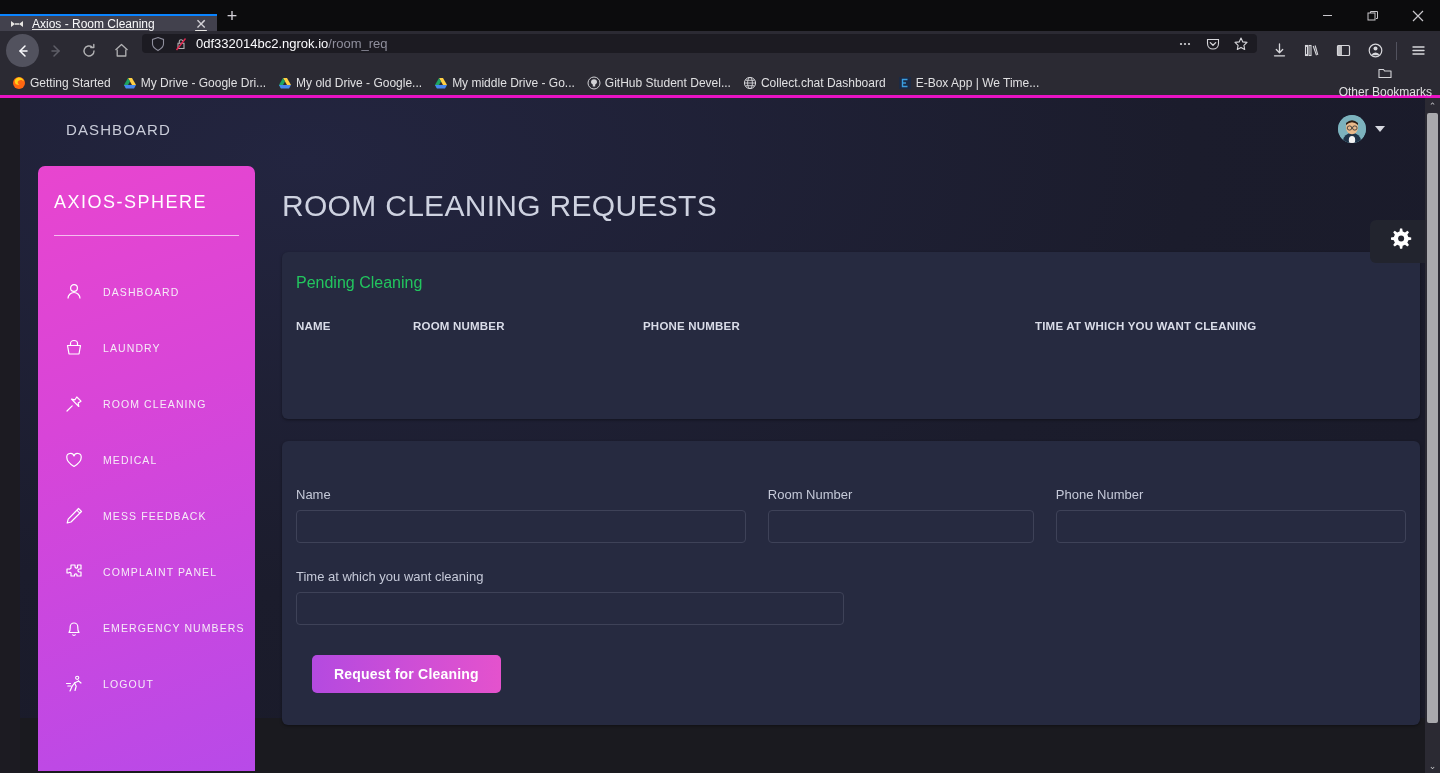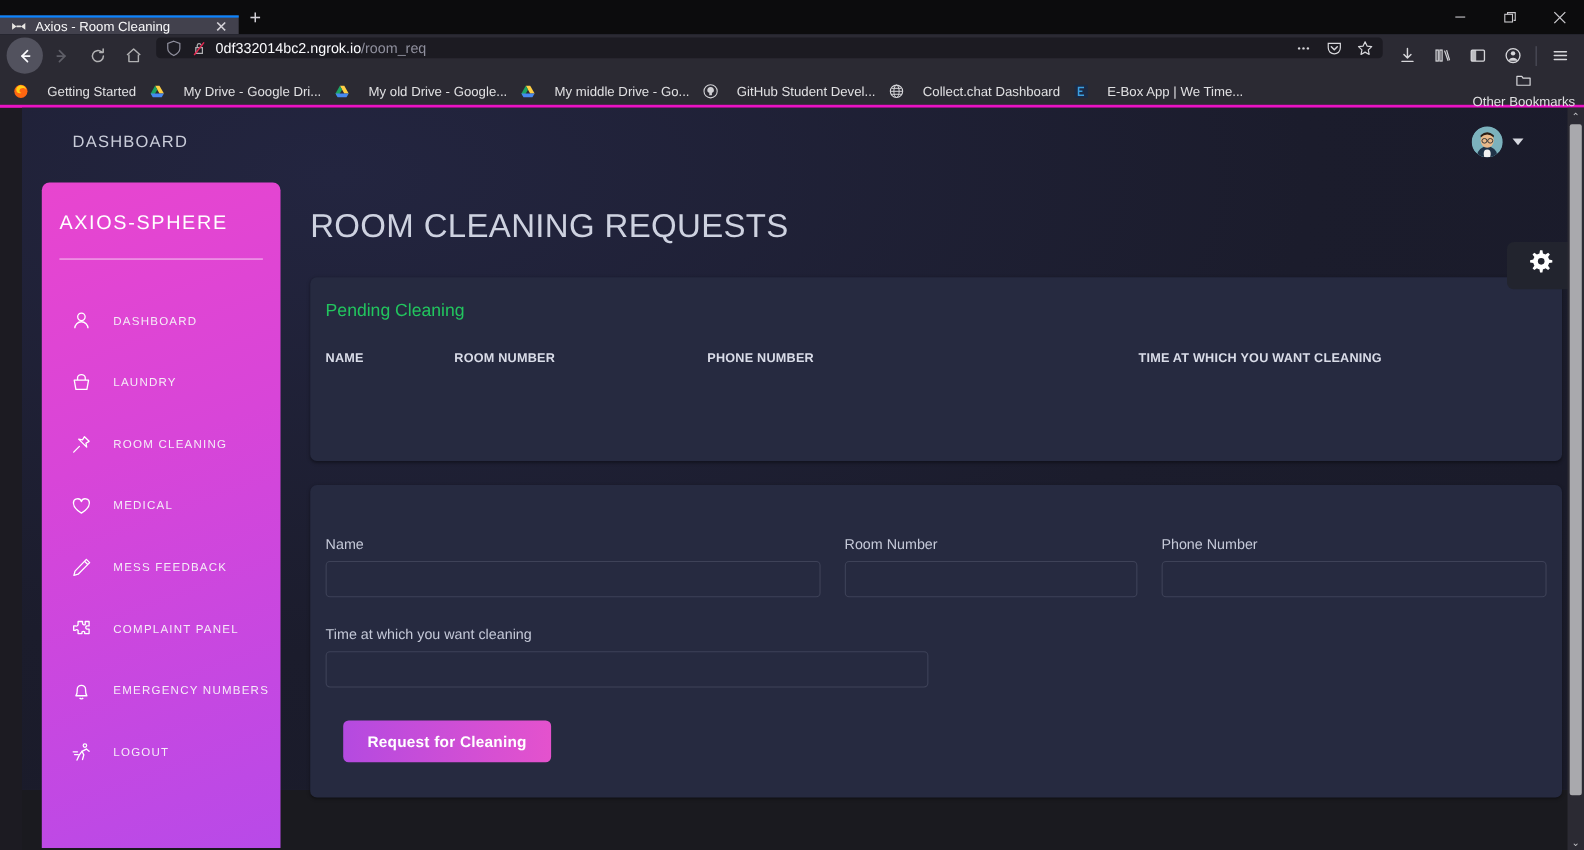--- a/index.html
+++ b/index.html
@@ -13,21 +13,21 @@
   
   .browser { width: 1440px; height: 773px; position: relative; }
 
   .titlebar {
     height: 31px; background: #0c0c0d; display: flex; align-items: flex-end;
     position: relative;
   }
   .tab {
     width: 217px; height: 17px; background: #42414d; color: #e8e6e3;
     display: flex; align-items: center; padding: 0 6px 0 9px; gap: 7px;
-    border-top: 2px solid #0a84ff; font-size: 12px; position: relative;
+    border-top: 2px solid #0a84ff; font-size: 12px; position: relative; text-decoration: underline;
   }
   .tab-favicon { width: 16px; height: 16px; flex: none; position: relative; }
   .tab-title {
     flex: 1; white-space: nowrap; overflow: hidden; text-overflow: ellipsis;
     font-size: 12px; color: #f9f9fa;
   }
   .tab-close {
     width: 20px; height: 20px; flex: none; display: flex;
     align-items: center; justify-content: center; color: #d4d2d8; font-size: 14px;
     border-radius: 3px;
@@ -72,21 +72,21 @@
     width: 32px; height: 32px; display: flex; align-items: center;
     justify-content: center; color: #d7d7db;
   }
   .tbsep { width: 1px; height: 18px; background: #52525e; margin: 0 5px; }
 
   .bookmarks {
     height: 25px; background: #2b2a33; display: flex; align-items: center;
     padding: 0 6px; gap: 0px; position: relative;
   }
   .bm {
-    display: flex; align-items: center; gap: 17px; padding: 3px 6px;
+    display: flex; align-items: center; gap: 4px; padding: 3px 6px;
     font-size: 12px; color: #e0e0e2; white-space: nowrap; border-radius: 3px;
   }
   .bm-ic { width: 14px; height: 14px; flex: none; }
   .bm-other { position: absolute; right: 8px; display: flex; align-items: center; gap: 5px;
               font-size: 12px; color: #e0e0e2; flex-direction: column; }
 
   .pinkline { height: 3px; background: #e913c4; width: 100%; }
 
   
   .viewport {

